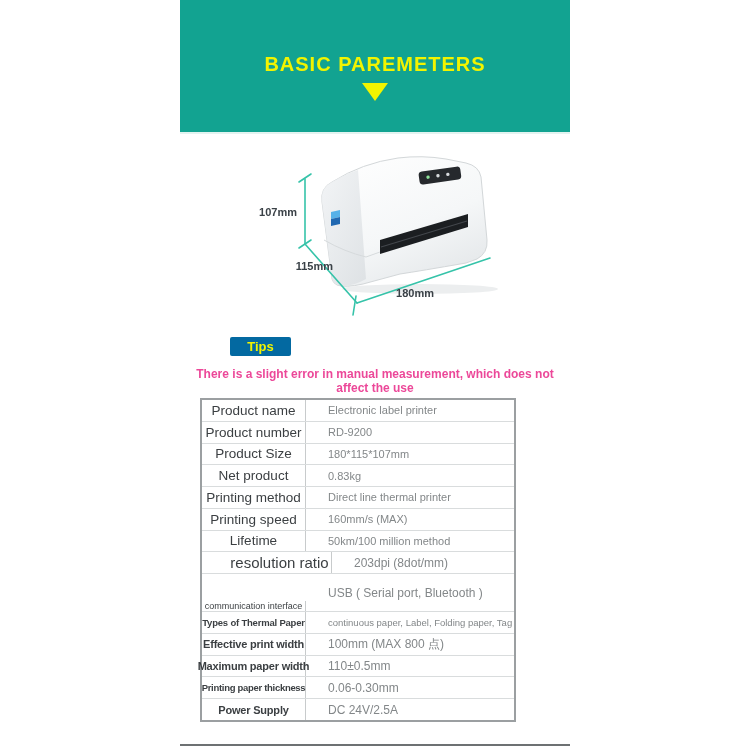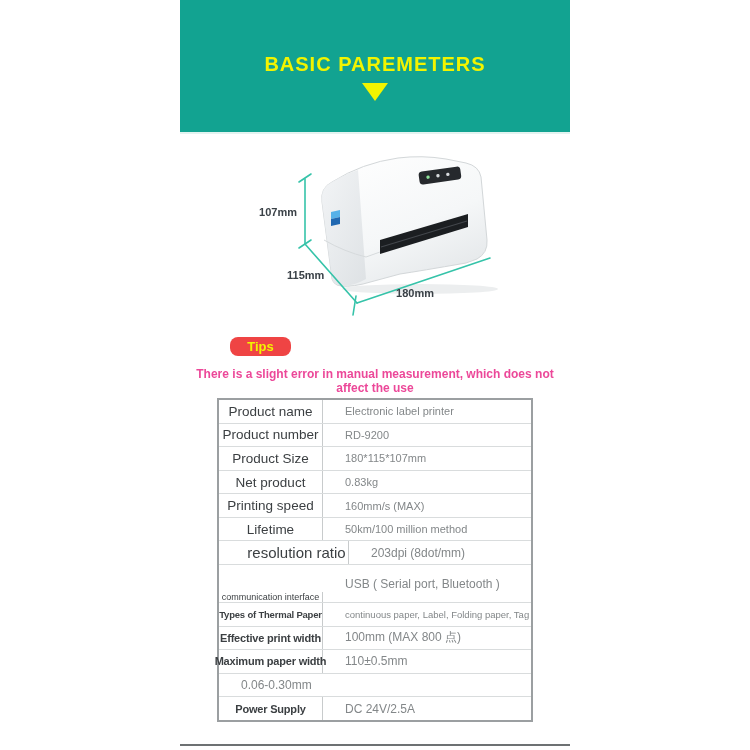--- a/index.html
+++ b/index.html
@@ -23,37 +23,37 @@
     border-top:18px solid #f2f400;
   }
 
   
   .printer-svg{ position:absolute; left:250px; top:140px; }
   .dim{
     position:absolute; color:#3a4147; font-size:11px; font-weight:700;
     line-height:12px;
   }
   .dim-h{ left:250px; top:206px; width:47px; text-align:right; }
-  .dim-d{ left:287px; top:269px; width:46px; text-align:left; }
+  .dim-d{ left:287px; top:260px; width:46px; text-align:right; }
   .dim-w{ left:392px; top:287px; width:46px; text-align:center; }
 
   
   .tips-badge{
     position:absolute; left:230px; top:337px; width:61px; height:19px;
-    background:#ef4444; border-radius:8px; color:#f2f400;
+    background:#0369a1; border-radius:2px; color:#f2f400;
     font-size:13px; font-weight:700; display:flex; align-items:center; justify-content:center;
   }
   .note{
     position:absolute; left:180px; top:367px; width:390px; text-align:center;
     font-size:12px; font-weight:700; color:#ec4899; line-height:14px;
   }
 
   
   .spec-table{
-    position:absolute; left:217px; top:398px; width:316px; height:324px;
+    position:absolute; left:200px; top:398px; width:316px; height:324px;
     border:2px solid #9b9fa1; background:#fff; display:flex; flex-direction:column;
   }
   .row{ flex:1; display:flex; border-bottom:1px solid #d9dcdd; }
   .row:last-child{ border-bottom:none; }
   .cell{ display:flex; align-items:center; }
   .label{
     width:104px; flex:0 0 104px; justify-content:center; text-align:center;
     border-right:1px solid #c8cbcc; color:#3b3f42; white-space:nowrap;
   }
   .value{
@@ -146,20 +146,24 @@
     </div>
     <div class="row">
       <div class="cell label lbl-a">Product Size</div>
       <div class="cell value">180*115*107mm</div>
     </div>
     <div class="row">
       <div class="cell label lbl-a">Net product</div>
       <div class="cell value">0.83kg</div>
     </div>
     <div class="row">
+      <div class="cell label lbl-a">Printing method</div>
+      <div class="cell value">Direct line thermal printer</div>
+    </div>
+    <div class="row">
       <div class="cell label lbl-a">Printing speed</div>
       <div class="cell value">160mm/s (MAX)</div>
     </div>
     <div class="row">
       <div class="cell label lbl-a">Lifetime</div>
       <div class="cell value">50km/100 million method</div>
     </div>
     <div class="row">
       <div class="cell label lbl-b">resolution ratio</div>
       <div class="cell value val-lg">203dpi (8dot/mm)</div>
@@ -174,20 +178,21 @@
     </div>
     <div class="row">
       <div class="cell label lbl-e">Effective print width</div>
       <div class="cell value val-lg">100mm (MAX 800 点)</div>
     </div>
     <div class="row">
       <div class="cell label lbl-e">Maximum paper width</div>
       <div class="cell value val-lg">110±0.5mm</div>
     </div>
     <div class="row">
+      <div class="cell label lbl-f">Printing paper thickness</div>
       <div class="cell value val-lg">0.06-0.30mm</div>
     </div>
     <div class="row">
       <div class="cell label lbl-e">Power Supply</div>
       <div class="cell value val-lg">DC 24V/2.5A</div>
     </div>
   </div>
 
   <div class="bottom-rule"></div>
 </div>

